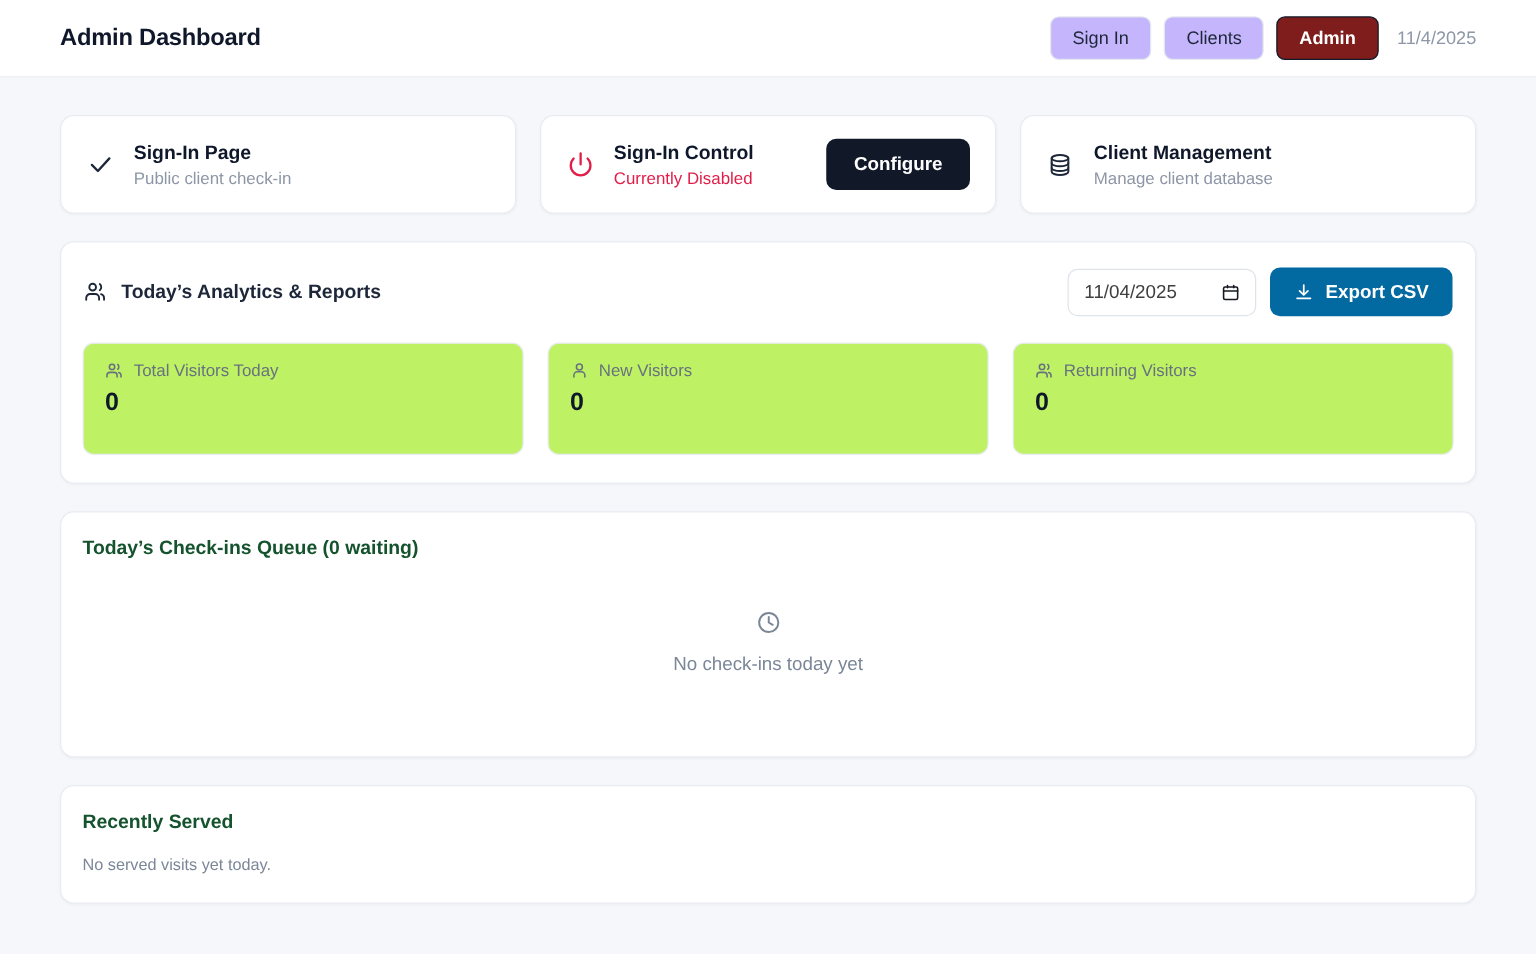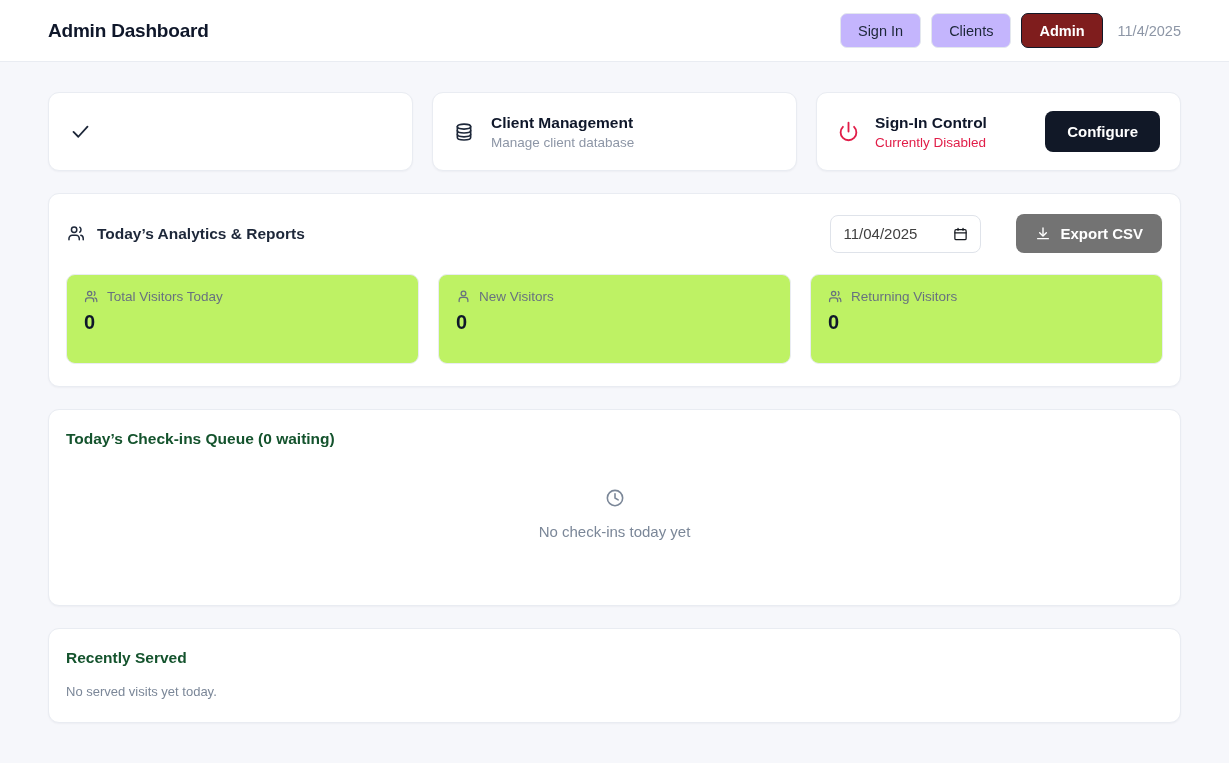--- a/index.html
+++ b/index.html
@@ -153,30 +153,29 @@
     font-size: 15px;
     color: #404040;
     font-family: "Liberation Sans", sans-serif;
   }
   .date-cal { margin-left: auto; display: flex; align-items: center; }
   .export-btn {
     height: 39px;
     padding: 0 19px;
     border: none;
     border-radius: 8px;
-    background: #737373;
+    background: #0369a1;
     color: #ffffff;
     font-family: "Liberation Sans", sans-serif;
     font-size: 15px;
     font-weight: bold;
     display: flex;
     align-items: center;
     gap: 9px;
     cursor: pointer;
-    margin-left: 24px;
   }
 
   .stat-row {
     margin-top: 21px;
     display: flex;
     gap: 19px;
   }
   .stat-card {
     flex: 1;
     height: 90px;
@@ -255,49 +254,53 @@
 <div class="page">
 
   <div class="quick-row">
 
     <div class="card quick-card">
       <span class="quick-icon">
         <svg width="21" height="21" viewBox="0 0 24 24" fill="none" stroke="#1d2739" stroke-width="2.1" stroke-linecap="round" stroke-linejoin="round">
             <polyline points="4 12.5 9.5 18 20 6.5"></polyline>
           </svg>
       </span>
+      <span class="quick-text">
+        <span class="quick-title">Sign-In Page</span>
+        <span class="quick-sub">Public client check-in</span>
+      </span>
+    </div>
+
+    <div class="card quick-card">
+      <span class="quick-icon danger">
+        <svg width="21" height="21" viewBox="0 0 24 24" fill="none" stroke="#e11d48" stroke-width="2.1" stroke-linecap="round" stroke-linejoin="round">
+            <path d="M18.36 6.64a9 9 0 1 1-12.73 0"></path>
+            <line x1="12" y1="2" x2="12" y2="12"></line>
+          </svg>
+      </span>
+      <span class="quick-text">
+        <span class="quick-title">Sign-In Control</span>
+        <span class="quick-sub danger">Currently Disabled</span>
+      </span>
+      <button class="configure-btn">Configure</button>
     </div>
 
     <div class="card quick-card">
       <span class="quick-icon">
         <svg width="20" height="20" viewBox="0 0 24 24" fill="none" stroke="#1d2739" stroke-width="1.9" stroke-linecap="round" stroke-linejoin="round">
             <ellipse cx="12" cy="5.5" rx="8" ry="3"></ellipse>
             <path d="M4 5.5v13c0 1.66 3.58 3 8 3s8-1.34 8-3v-13"></path>
             <path d="M4 10.2c0 1.66 3.58 3 8 3s8-1.34 8-3"></path>
             <path d="M4 14.8c0 1.66 3.58 3 8 3s8-1.34 8-3"></path>
           </svg>
       </span>
       <span class="quick-text">
         <span class="quick-title">Client Management</span>
         <span class="quick-sub">Manage client database</span>
       </span>
-    </div>
-
-    <div class="card quick-card">
-      <span class="quick-icon danger">
-        <svg width="21" height="21" viewBox="0 0 24 24" fill="none" stroke="#e11d48" stroke-width="2.1" stroke-linecap="round" stroke-linejoin="round">
-            <path d="M18.36 6.64a9 9 0 1 1-12.73 0"></path>
-            <line x1="12" y1="2" x2="12" y2="12"></line>
-          </svg>
-      </span>
-      <span class="quick-text">
-        <span class="quick-title">Sign-In Control</span>
-        <span class="quick-sub danger">Currently Disabled</span>
-      </span>
-      <button class="configure-btn">Configure</button>
     </div>
 
   </div>
 
   <div class="card analytics">
 
     <div class="analytics-head">
       <div class="analytics-title">
         <span>
           <svg width="19" height="19" viewBox="0 0 24 24" fill="none" stroke="#1d2739" stroke-width="1.9" stroke-linecap="round" stroke-linejoin="round">

